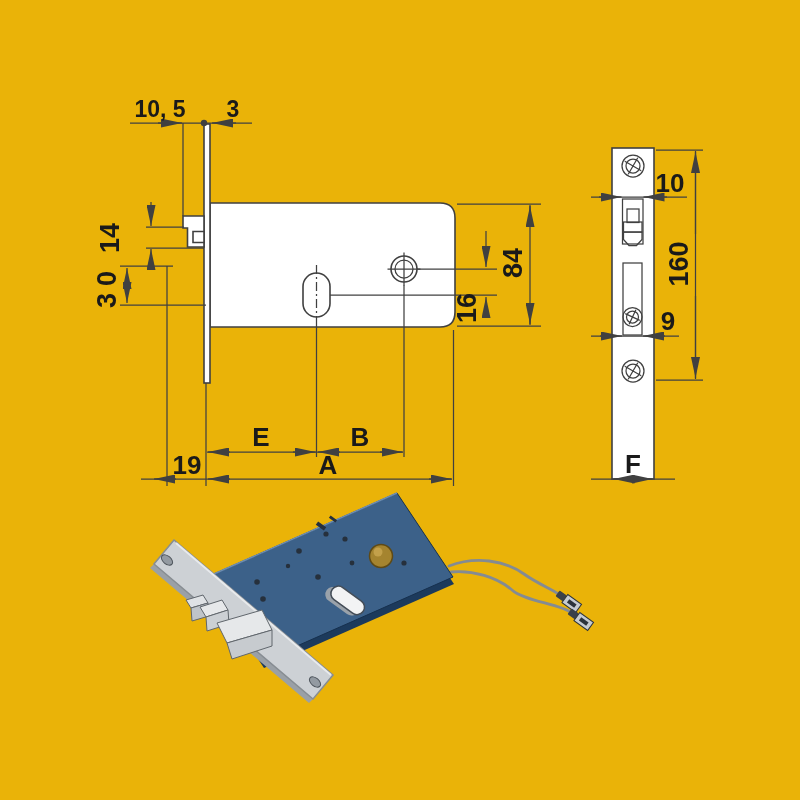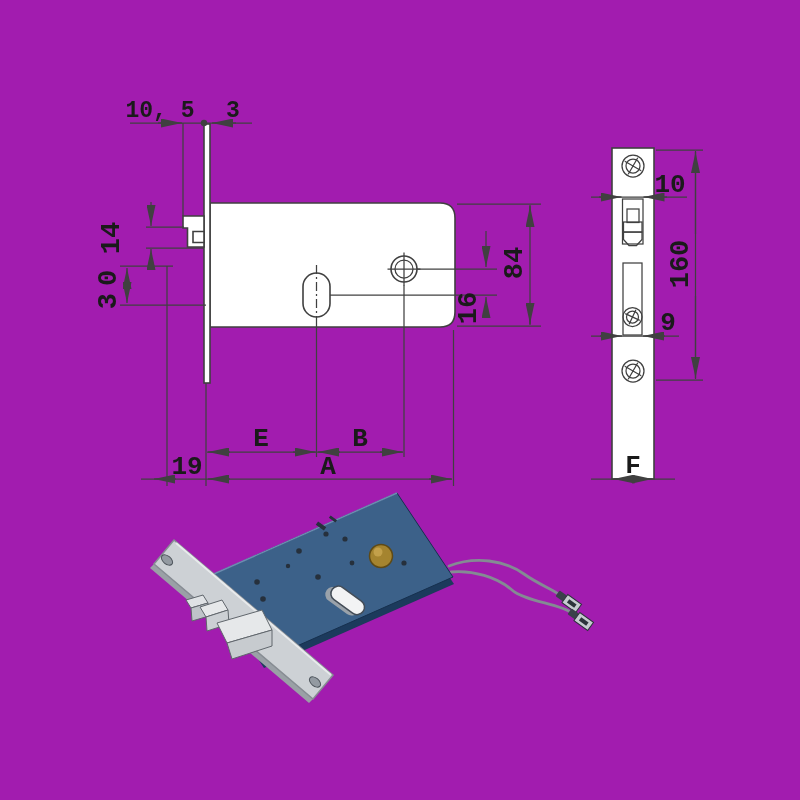--- a/index.html
+++ b/index.html
@@ -1,17 +1,17 @@
 <!DOCTYPE html>
 <html><head>
 <meta charset="utf-8">
 <style>
   html,body{margin:0;padding:0;background:#ffffff;}
-  .canvas{position:relative;width:800px;height:800px;background:#a21caf;overflow:hidden;
-          font-family:Liberation Mono, monospace;}
+  .canvas{position:relative;width:800px;height:800px;background:#eab308;overflow:hidden;
+          font-family:Liberation Sans, sans-serif;}
   svg{position:absolute;left:0;top:0;}
   .thin{stroke:#404040;stroke-width:1.25;fill:none;stroke-linecap:butt;}
   .part{stroke:#404040;stroke-width:1.6;fill:#ffffff;}
   .dimtxt{fill:#1a1a1a;font-weight:700;font-size:26px;}
   .dimtxt-sm{fill:#1a1a1a;font-weight:700;font-size:23px;}
   .dimtxt-lg{fill:#1a1a1a;font-weight:700;font-size:27px;}
 </style>
 </head>
 <body>
 

